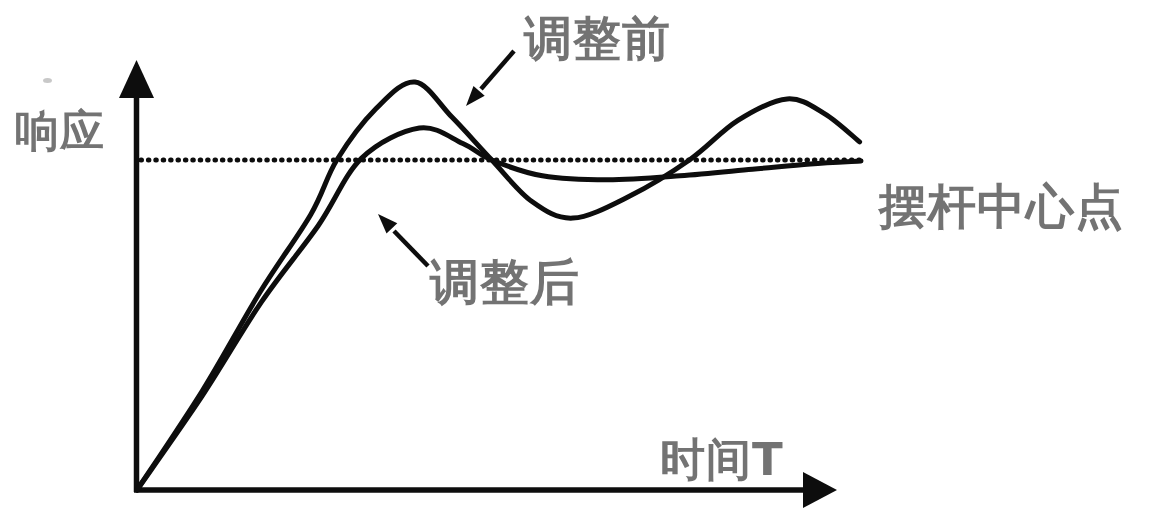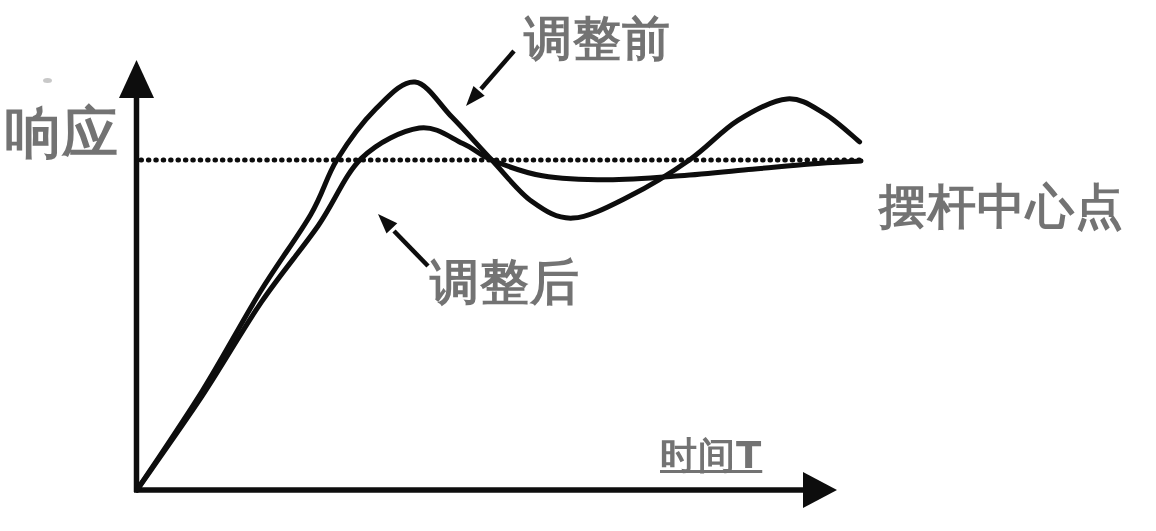--- a/index.html
+++ b/index.html
@@ -13,25 +13,25 @@
   }
   #plot-svg { position: absolute; left: 0; top: 0; }
   .lbl {
     position: absolute;
     color: #737373;
     font-weight: bold;
     line-height: 1;
     white-space: nowrap;
     letter-spacing: 1px;
   }
-  .lbl-y      { left: 5px;  top: 109px; font-size: 56px; font-family: Liberation Mono, monospace; }
+  .lbl-y      { left: 15px;  top: 109px; font-size: 44px; }
   .lbl-before { left: 524px; top: 14px;  font-size: 48px; }
   .lbl-after  { left: 430px; top: 258px; font-size: 49px; }
   .lbl-ref    { left: 879px; top: 142px; font-size: 48px; margin-top: 40px; }
-  .lbl-x      { left: 660px; top: 437px; font-size: 37px; text-decoration: underline; }
+  .lbl-x      { left: 660px; top: 437px; font-size: 45px; }
   .speck {
     position: absolute;
     left: 43px; top: 78px;
     width: 9px; height: 5px;
     background: #9a9a9a;
     border-radius: 50%;
     opacity: 0.55;
   }
 </style>
 </head>

